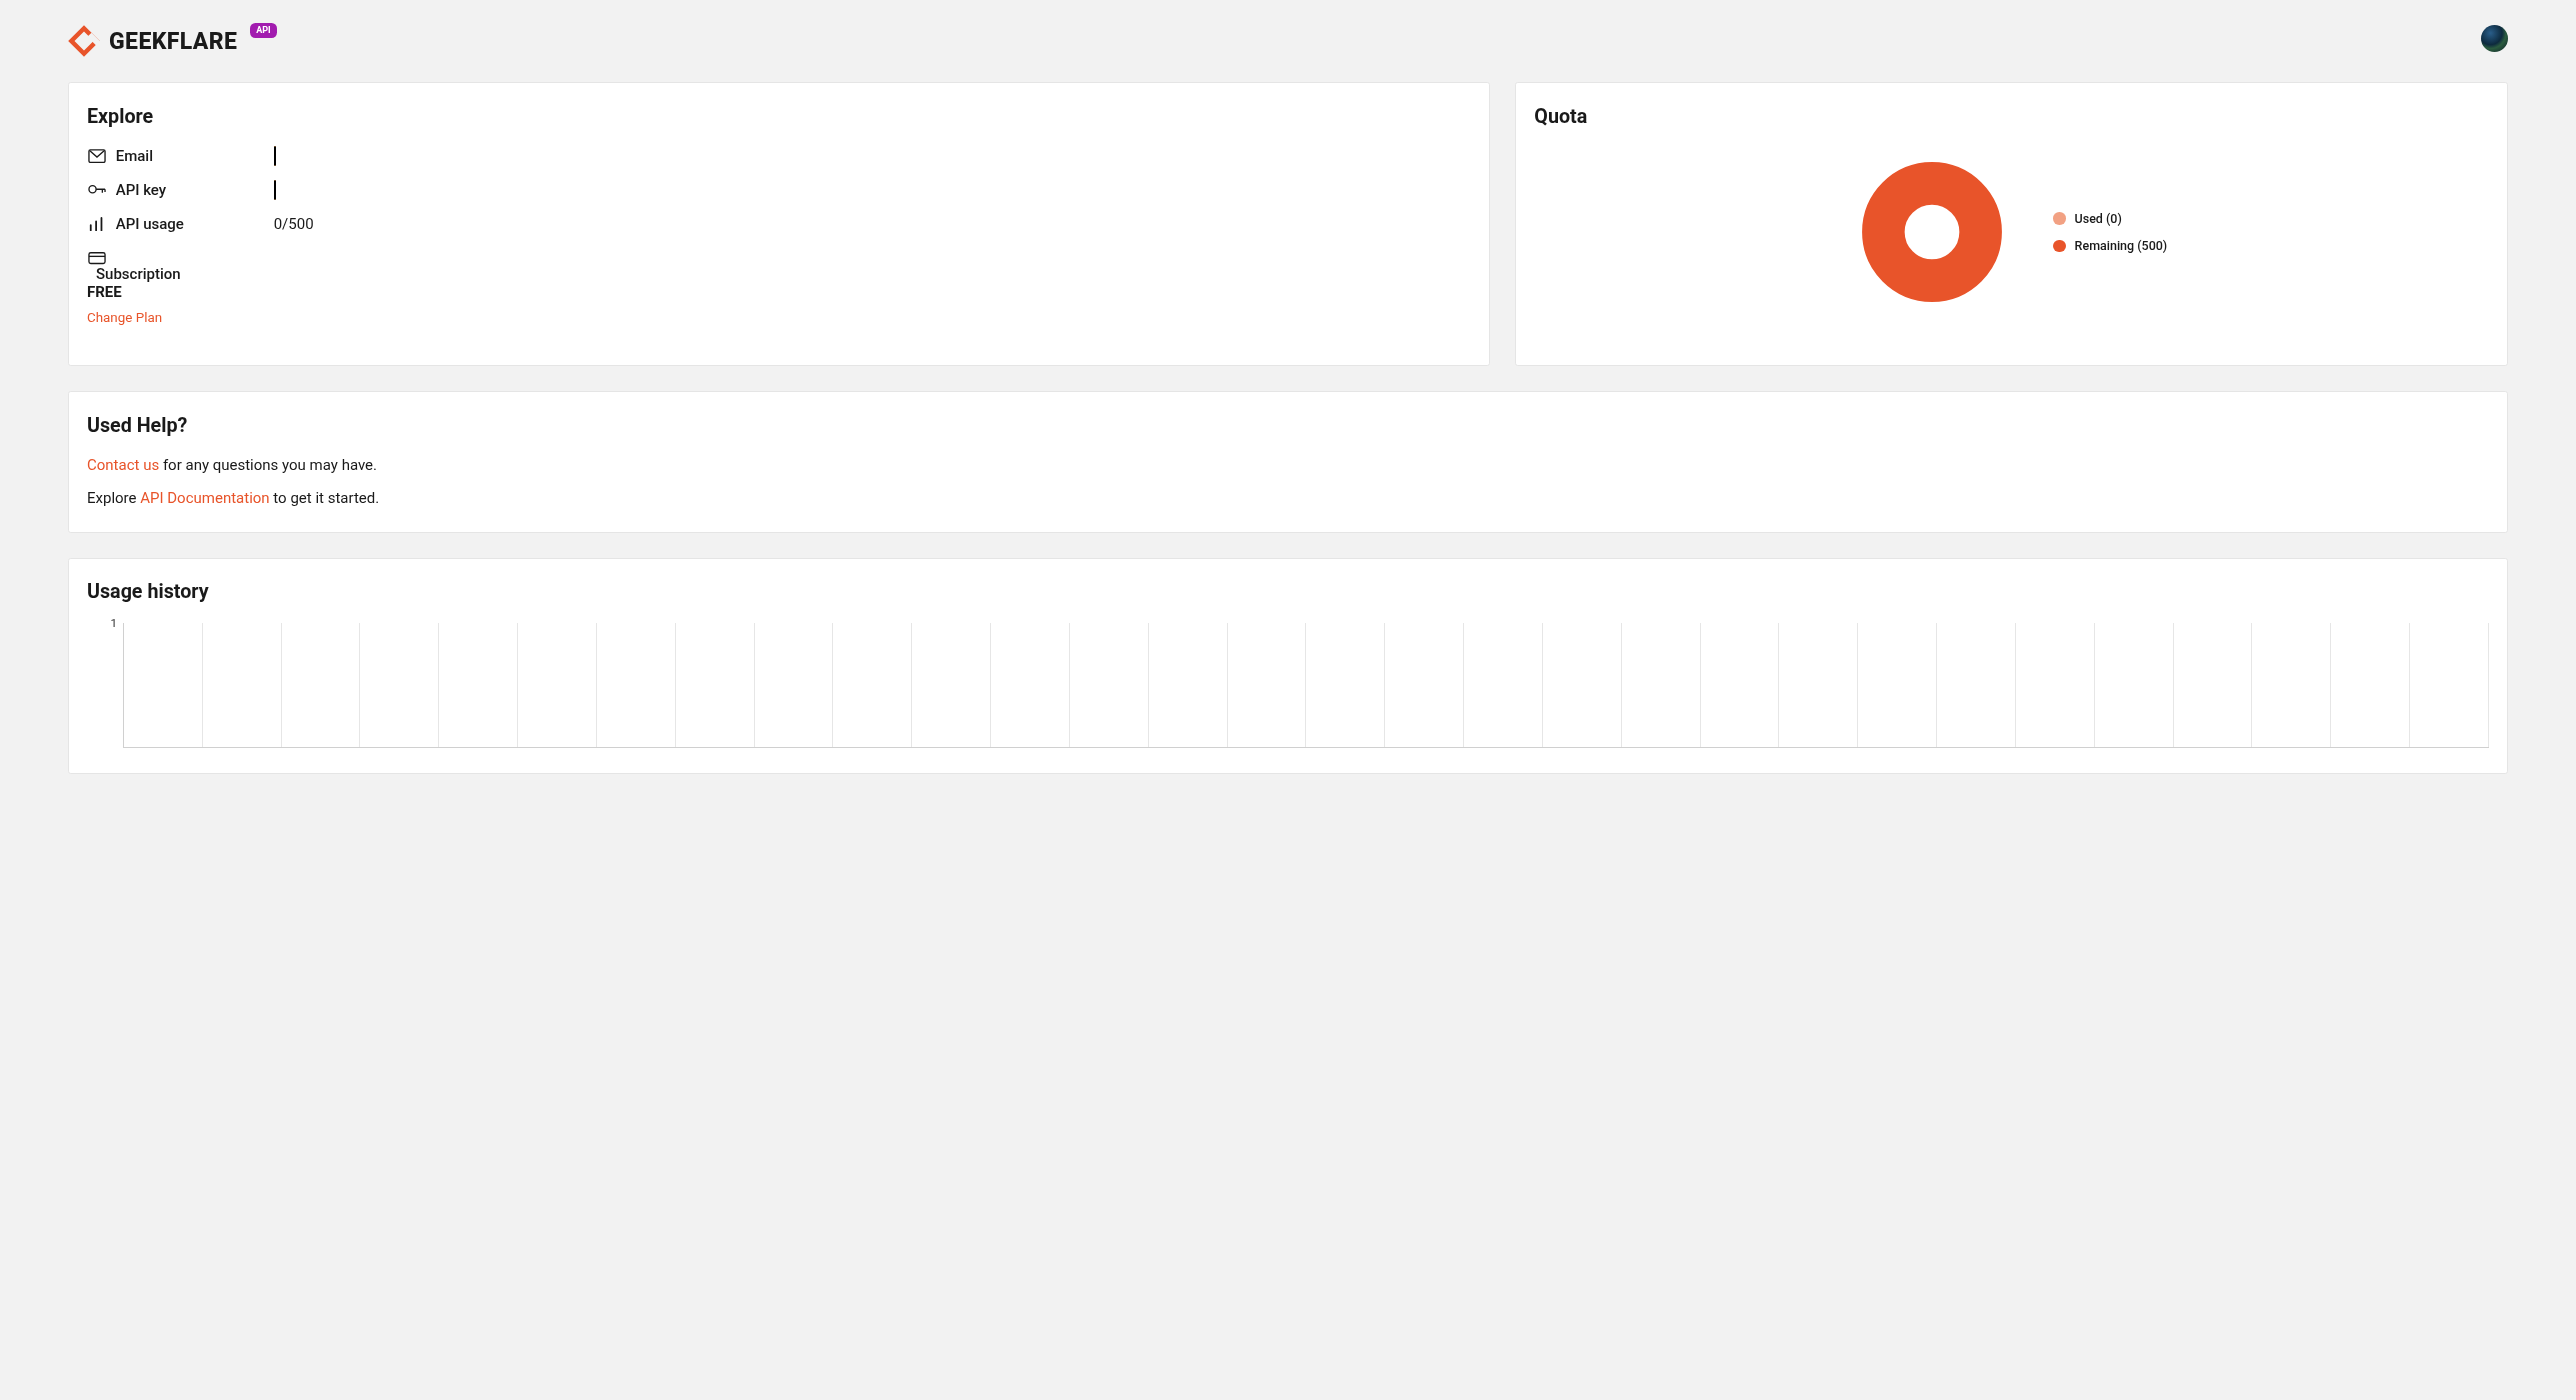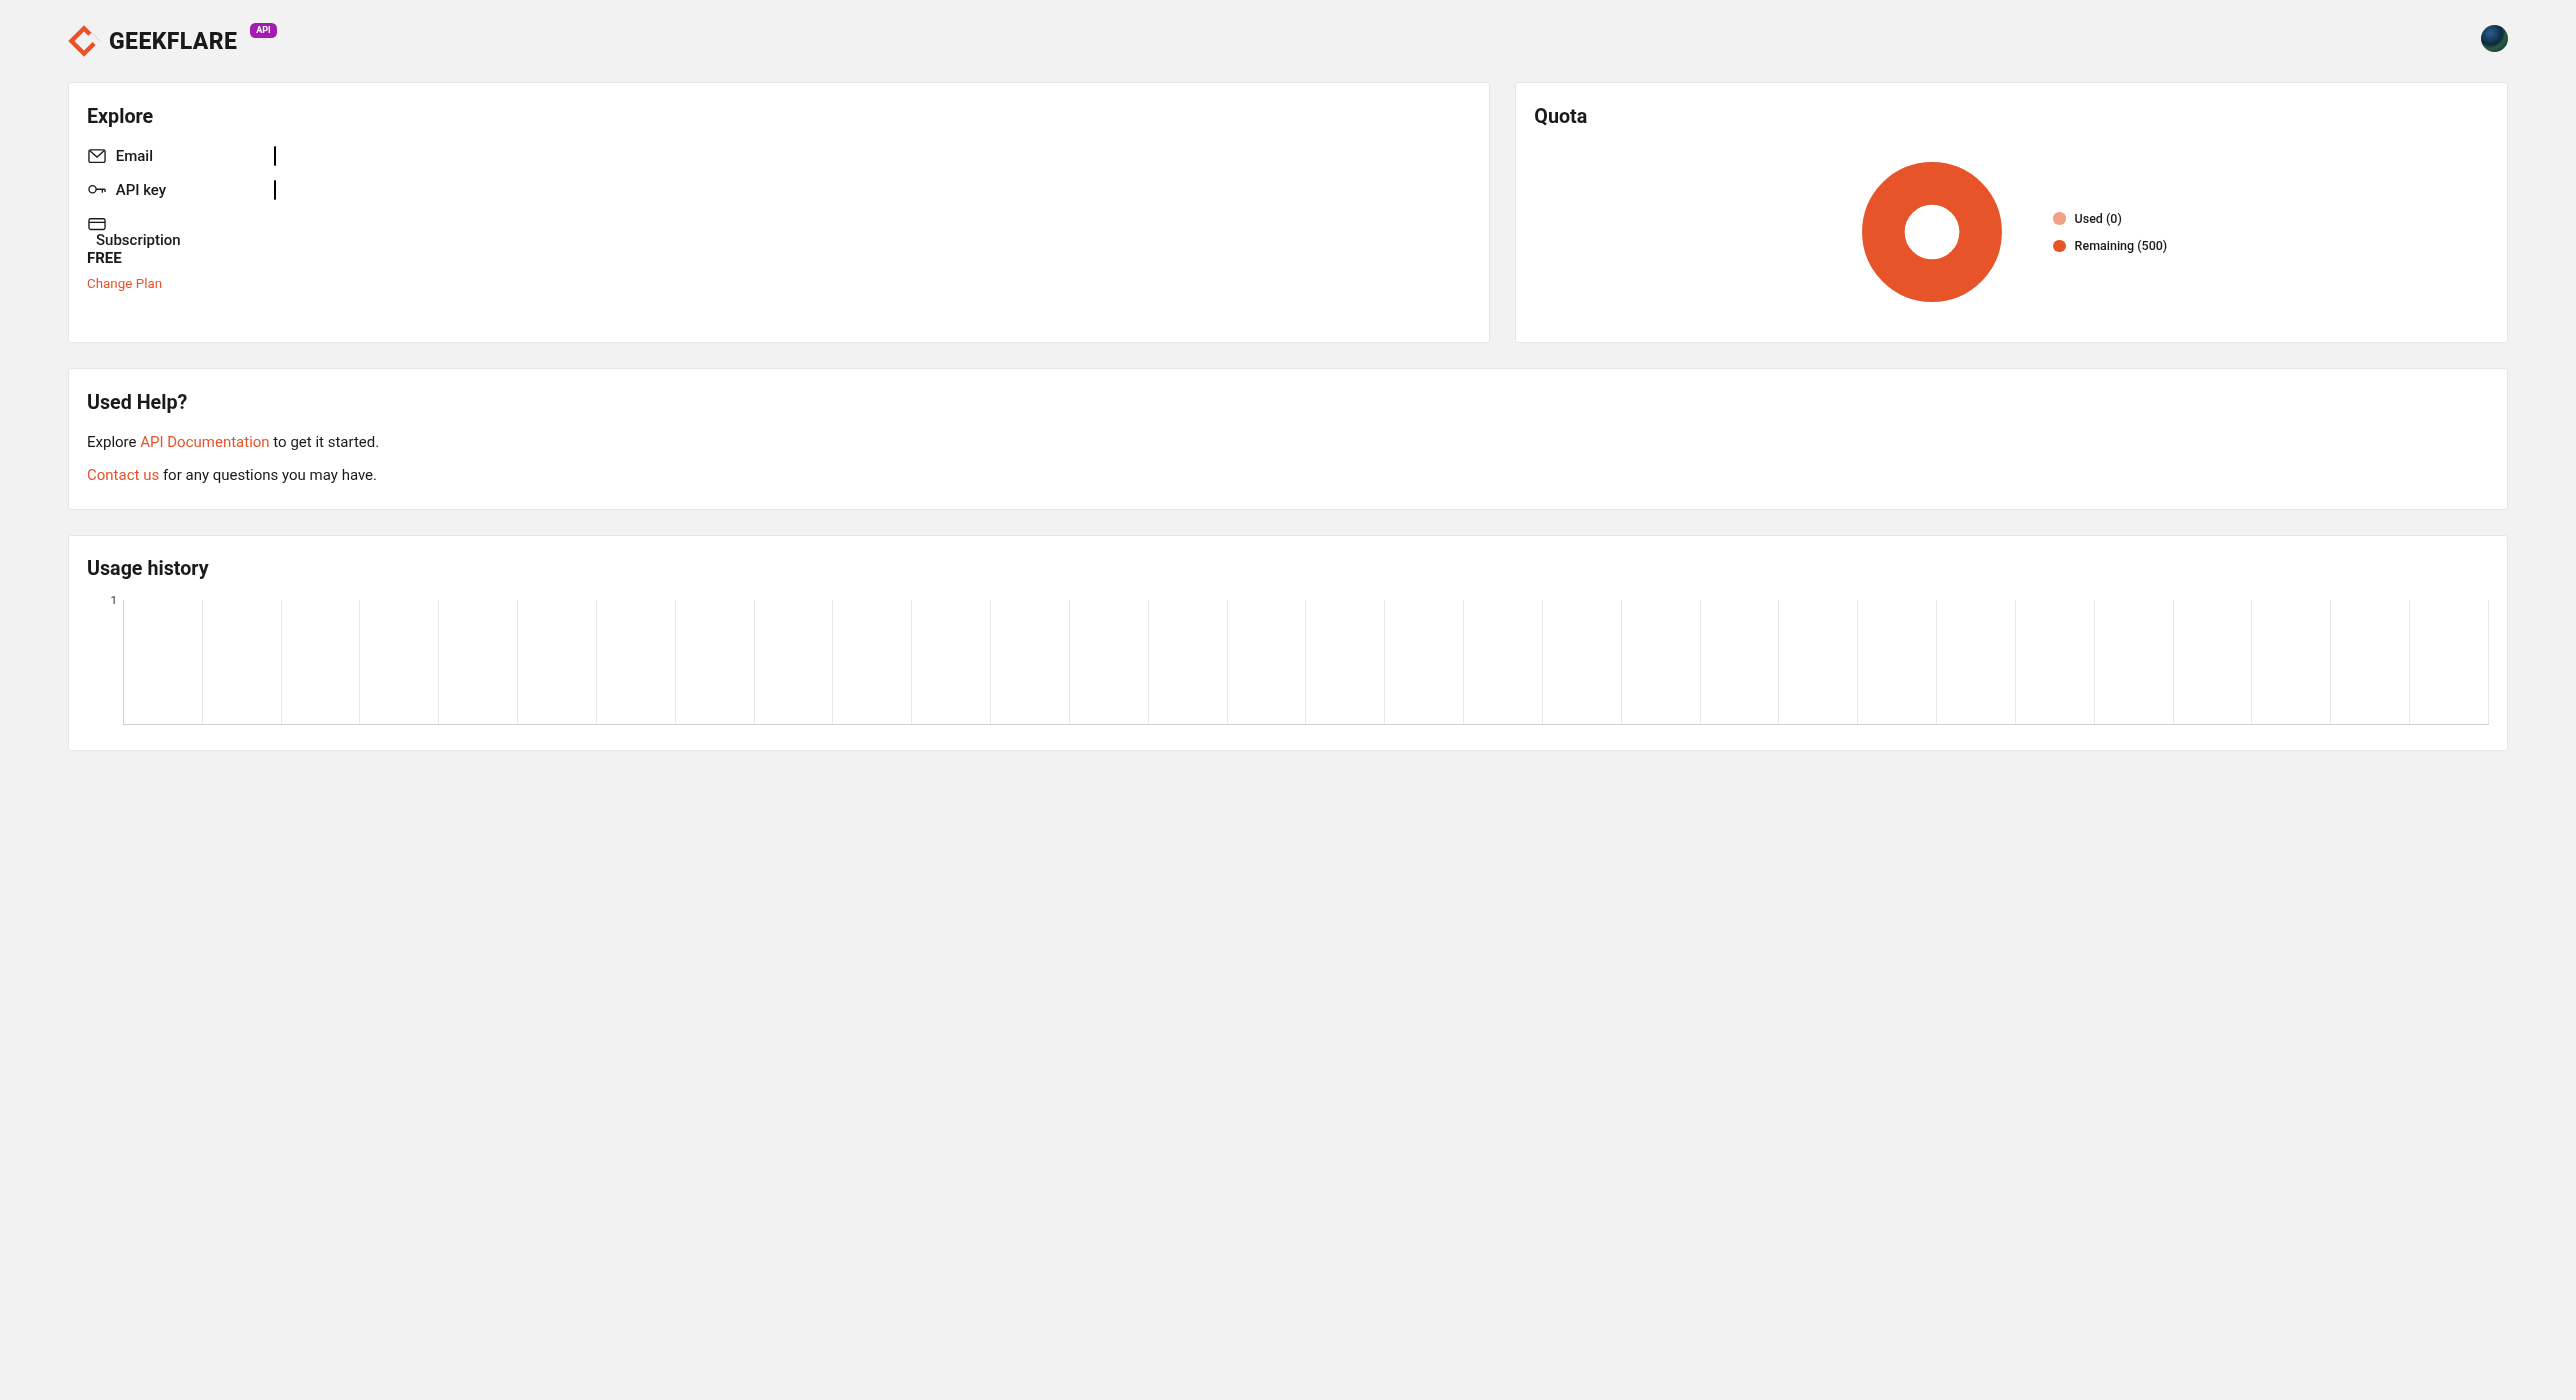--- a/index.html
+++ b/index.html
@@ -196,20 +196,29 @@
               <circle cx="5" cy="7" r="4" fill="none" stroke="#1a1a1a" stroke-width="1.5"></circle>
               <path d="M9 7 H19 M16 7 V11 M19 7 V10" fill="none" stroke="#1a1a1a" stroke-width="1.5"></path>
             </svg>
         </span>
         <span class="account-label">API key</span>
         <span class="account-value">
           <span class="redacted key"></span>
         </span>
       </div>
 
+      <div class="account-row">
+        <span class="account-icon">
+          <svg width="18" height="14.3" viewBox="0 0 20 16">
+              <path d="M3 15 V9 M9 15 V5 M15 15 V1" fill="none" stroke="#1a1a1a" stroke-width="2" stroke-linecap="round"></path>
+            </svg>
+        </span>
+        <span class="account-label">API usage</span>
+        <span class="account-value">0/500</span>
+      </div>
 
       <div class="account-row">
         <span class="account-icon">
           <svg width="18" height="14.3" viewBox="0 0 20 16">
               <rect x="1" y="2" width="18" height="12" rx="2" fill="none" stroke="#1a1a1a" stroke-width="1.5"></rect>
               <line x1="1" y1="6" x2="19" y2="6" stroke="#1a1a1a" stroke-width="1.5"></line>
             </svg>
         </span>
         <span class="account-label">Subscription</span>
         <span class="account-value">
@@ -238,24 +247,24 @@
           </div>
         </div>
       </div>
     </div>
 
   </div>
 
   <div class="card help-card">
     <div class="card-title">Used Help?</div>
     <p class="help-line">
-      <span>Explore </span><a class="link">API Documentation</a><span> to get it started.</span>
+      <a class="link">Contact us</a><span> for any questions you may have.</span>
     </p>
     <p class="help-line">
-      <a class="link">Contact us</a><span> for any questions you may have.</span>
+      <span>Explore </span><a class="link">API Documentation</a><span> to get it started.</span>
     </p>
   </div>
 
   <div class="card history-card">
     <div class="card-title">Usage history</div>
     <div class="chart-area">
       <span class="y-tick">1</span>
       <div class="chart-grid" id="chart-grid">
           <div class="chart-col"></div>
           <div class="chart-col"></div>

